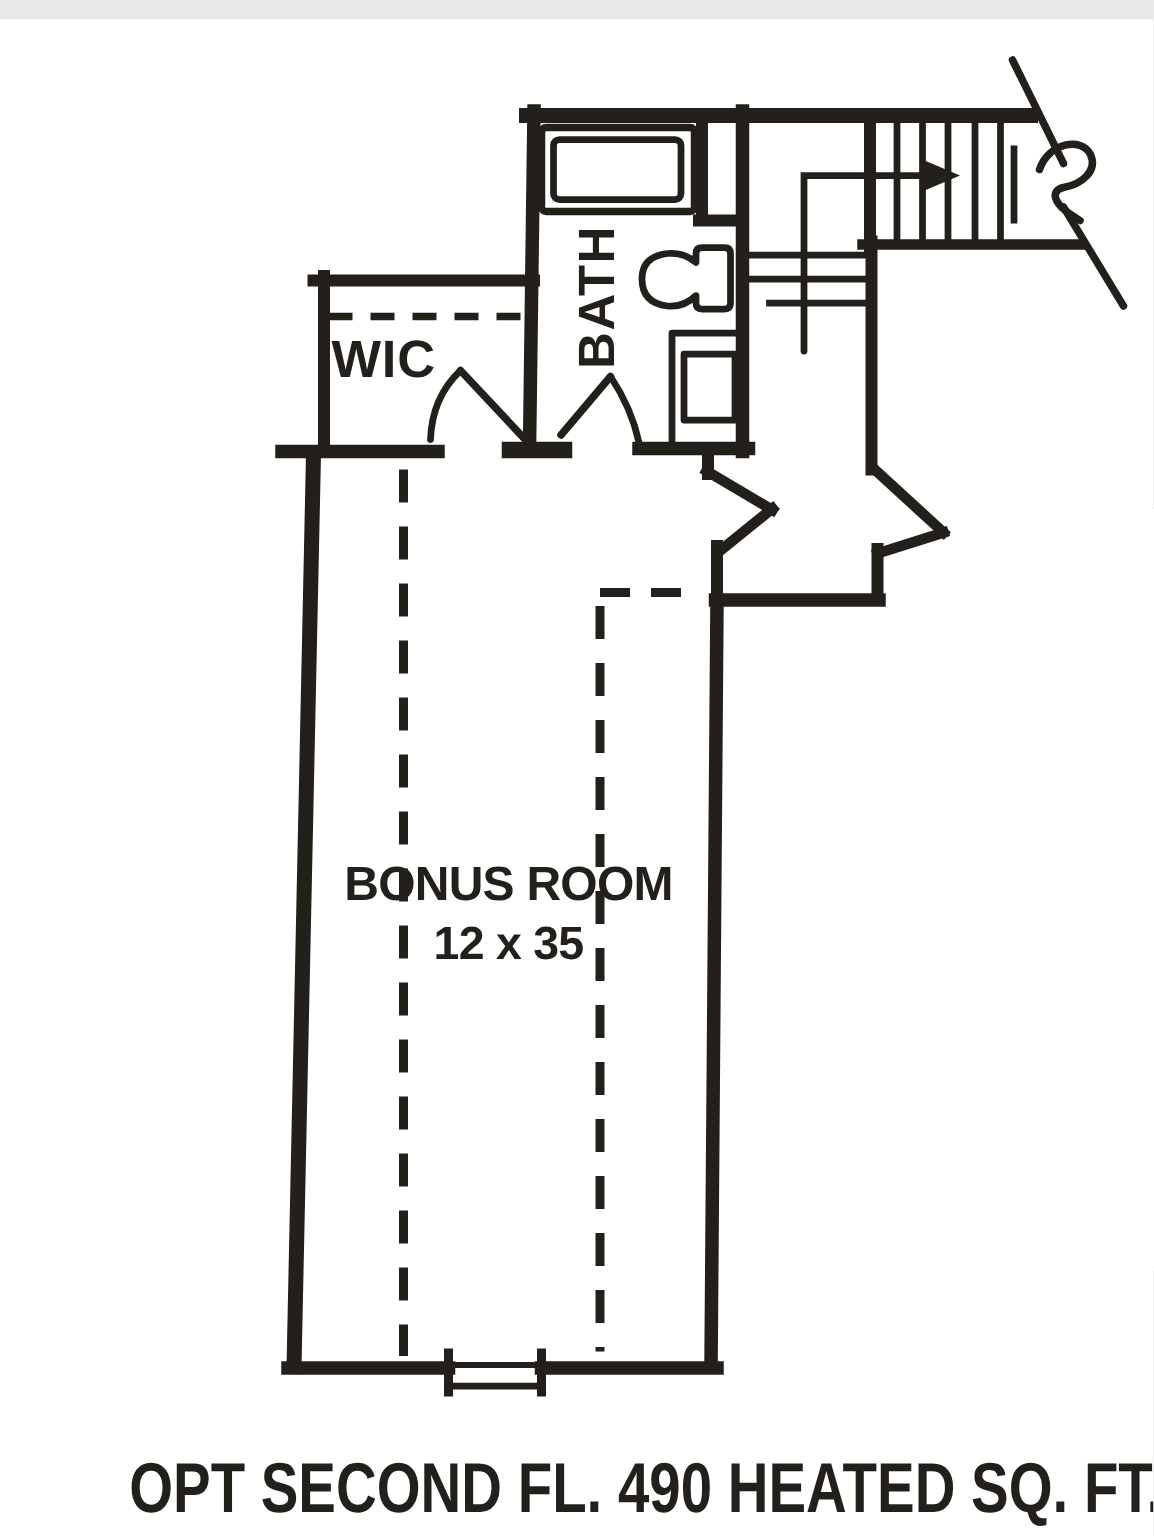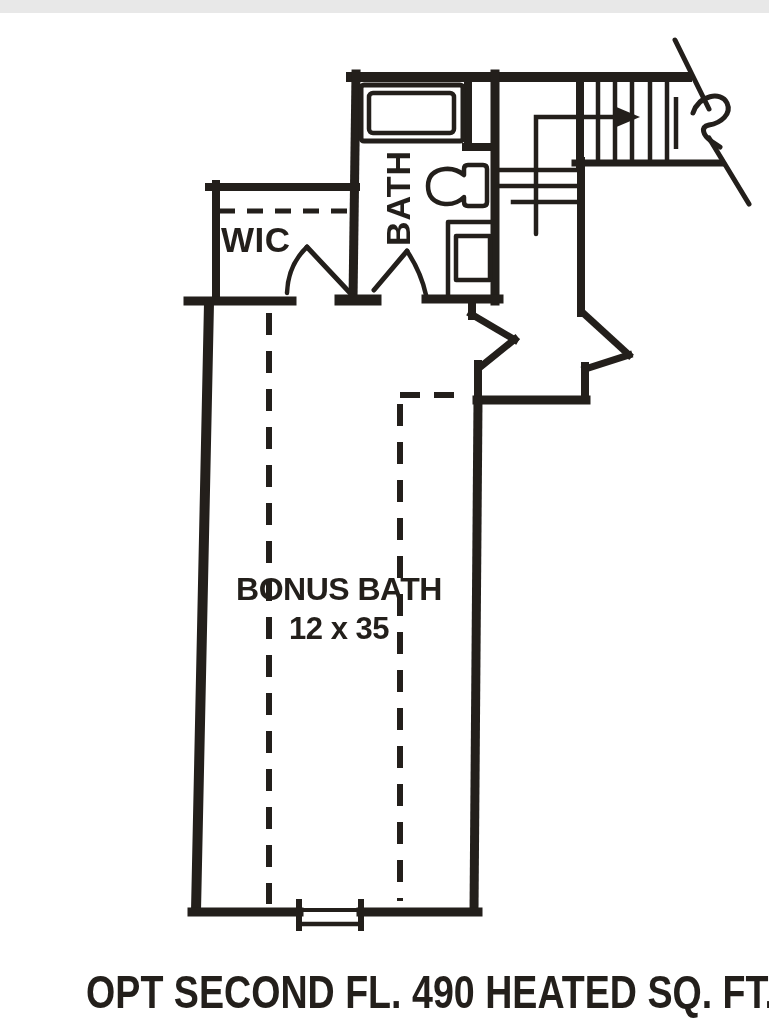--- a/index.html
+++ b/index.html
@@ -139,20 +139,20 @@
     <g stroke-linecap="square">
       <path stroke-width="6" d="M 299,889 V 915"></path>
       <path stroke-width="6" d="M 361,889 V 915"></path>
       <path stroke-width="4" d="M 299,897 H 361"></path>
       <path stroke-width="4.5" d="M 299,911 H 361"></path>
     </g>
   </svg>
 
   <div class="label label-wic">WIC</div>
   <div class="label label-bath">BATH</div>
-  <div class="label label-bonus">BONUS BATH</div>
+  <div class="label label-bonus">BONUS ROOM</div>
   <div class="label label-dims">12 x 35</div>
 
   <div class="caption-row">
     <span class="cap">OPT SECOND FL. 490 HEATED SQ. FT.</span>
   </div>
 
 </div>
 
 </body></html>

